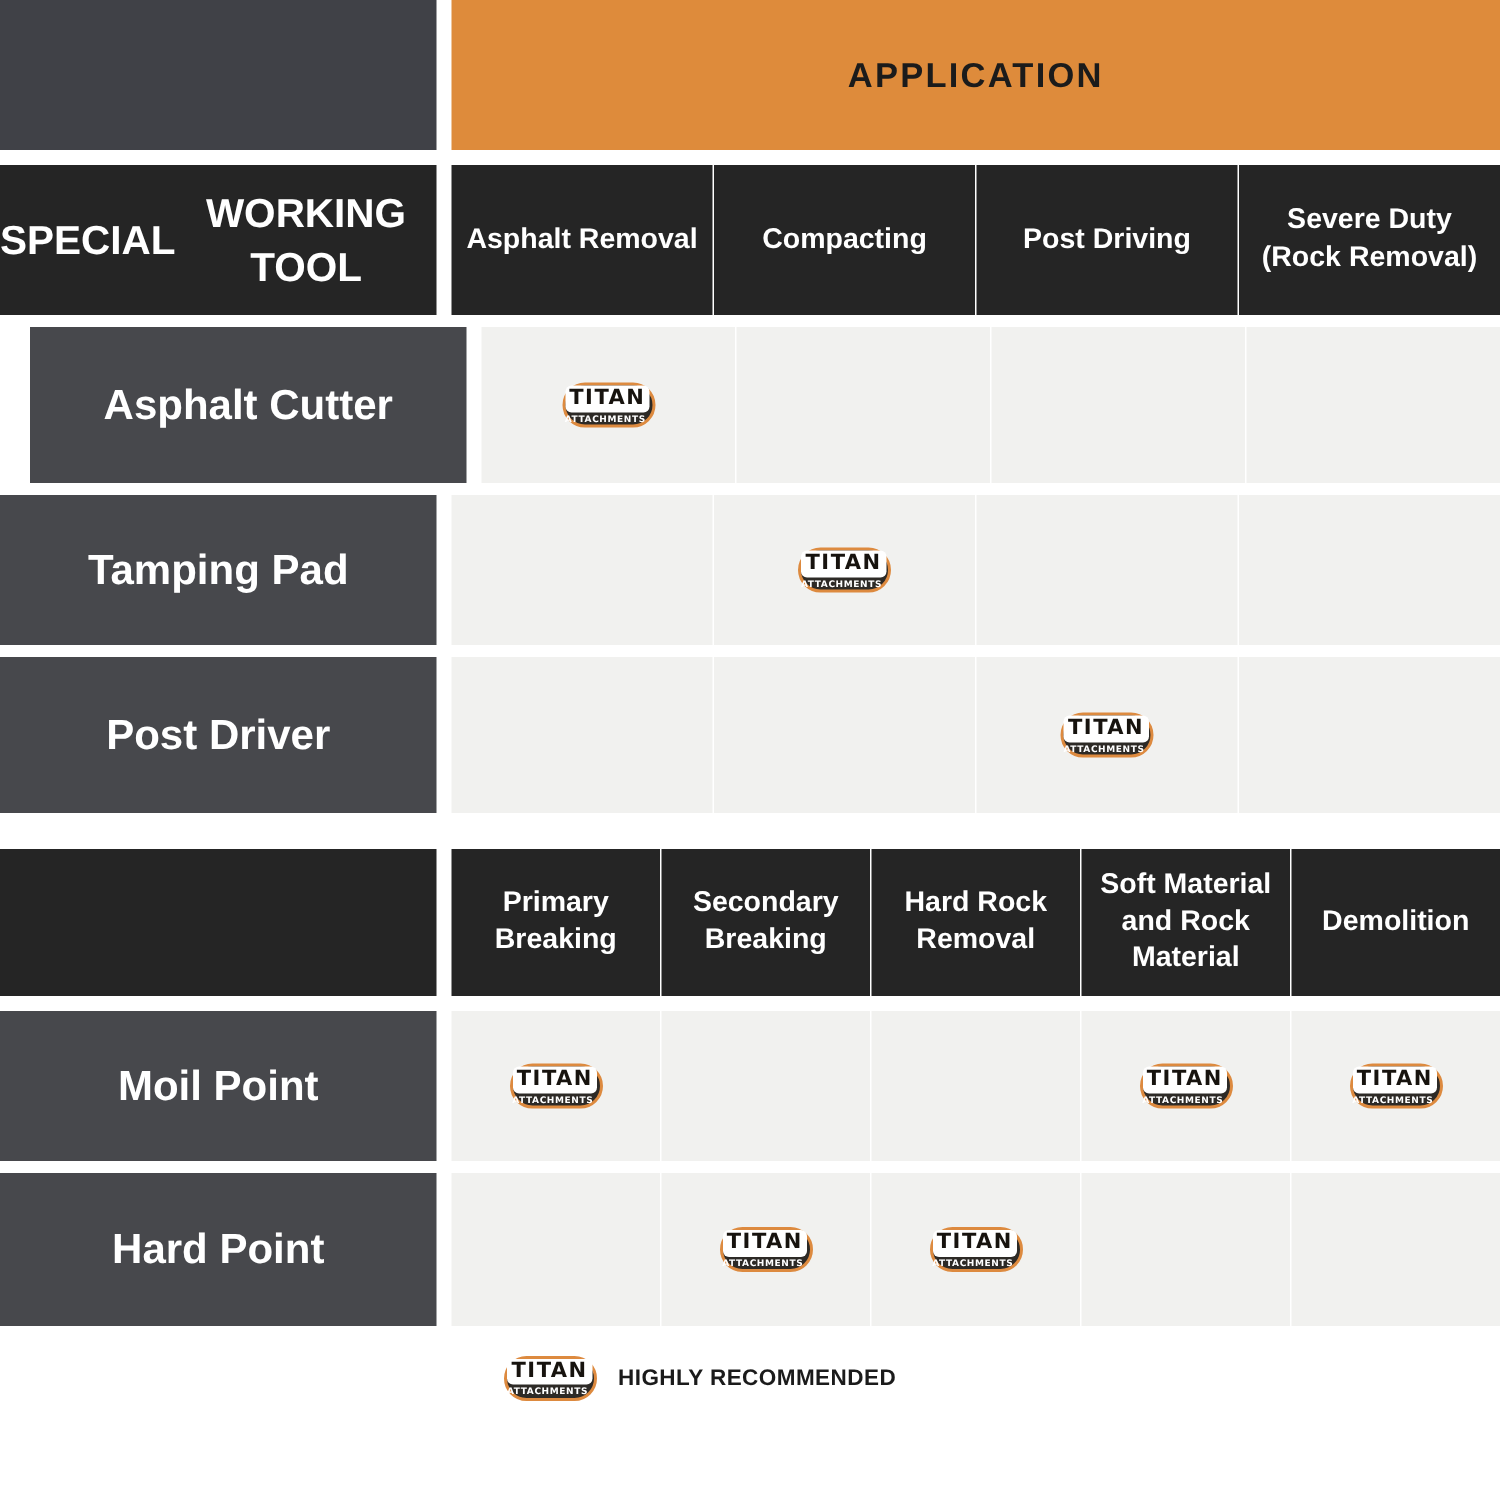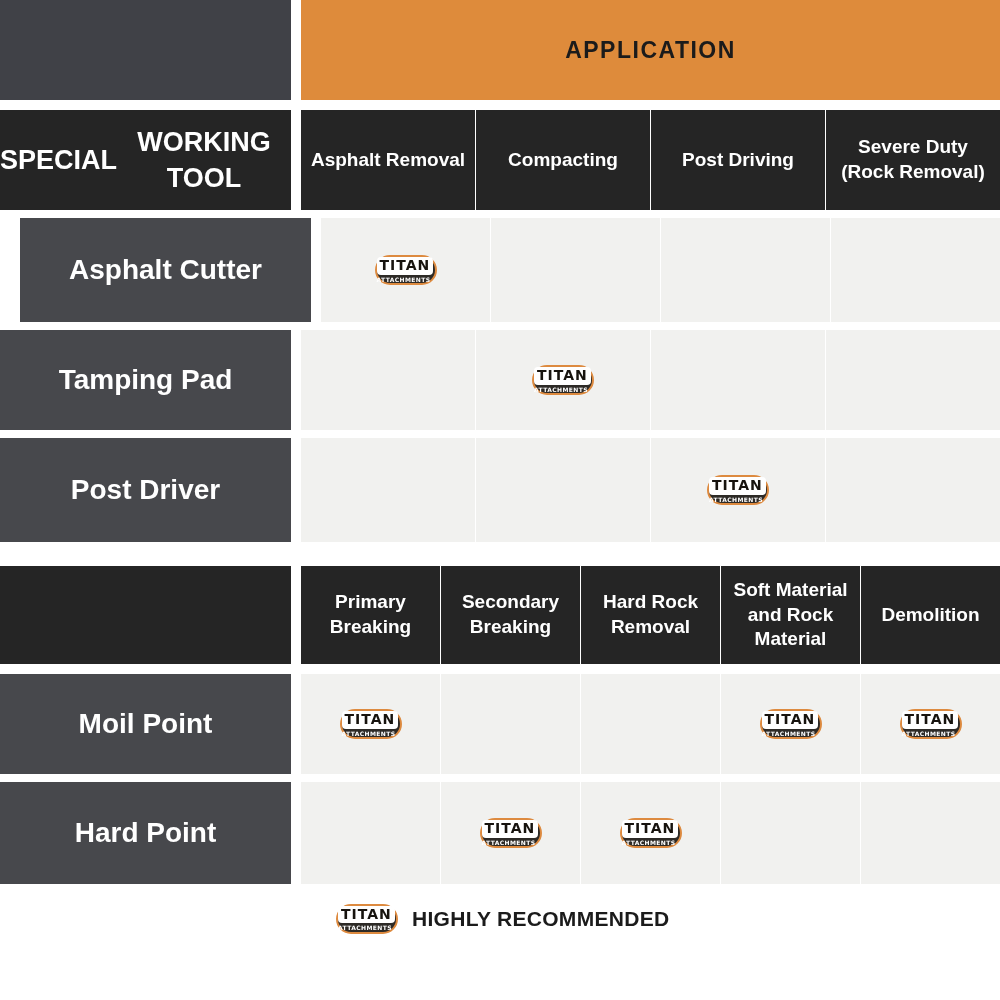--- a/index.html
+++ b/index.html
@@ -79,21 +79,21 @@
     margin-top: 1px; white-space: nowrap;
   }
 
   
   .legend {
     margin: 12px 0 0 336px;
     display: flex; align-items: center; gap: 14px; height: 45px;
   }
   .legend-label {
     color: var(--text-dark);
-    font-size: 21px; font-weight: 800; letter-spacing: 0.3px;
+    font-size: 15px; font-weight: 800; letter-spacing: 0.3px;
   }
 </style>
 </head>
 <body>
 
 <div class="matrix">
 
   <div class="band top-band">
     <div class="left-cell corner"></div>
     <div class="app-header">APPLICATION</div>

